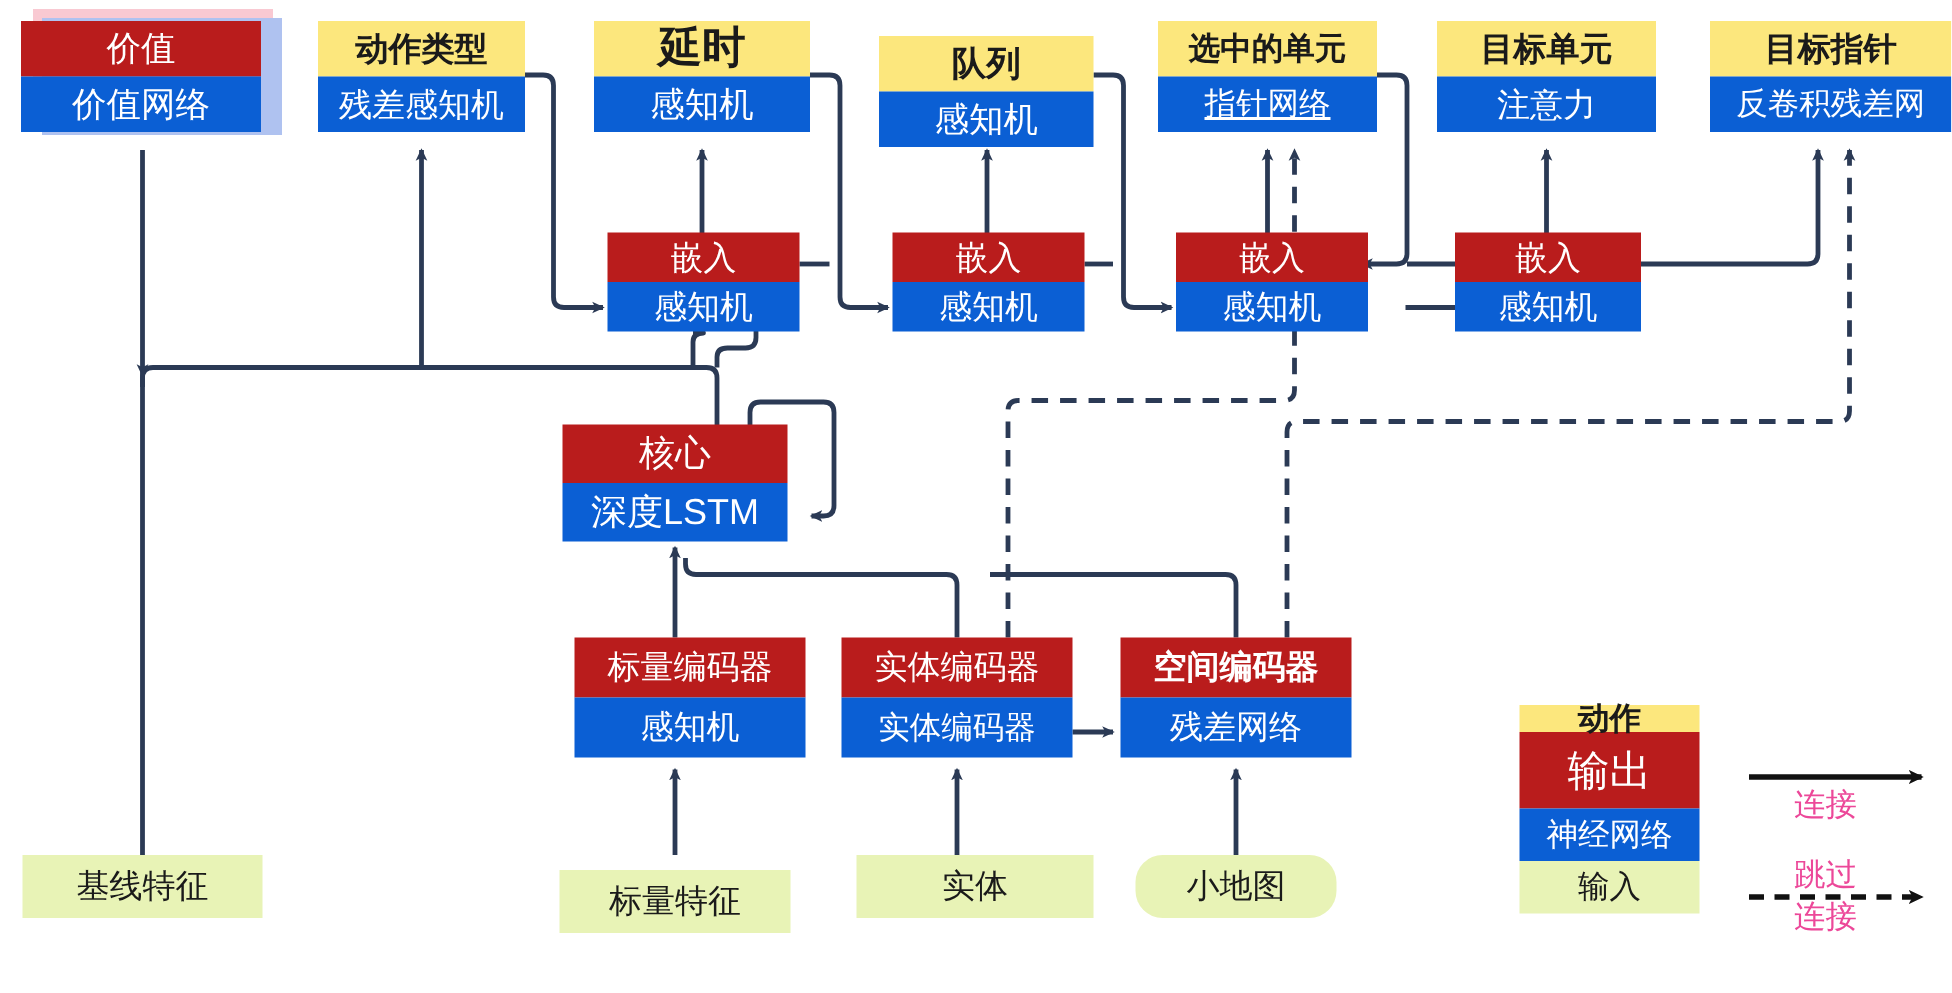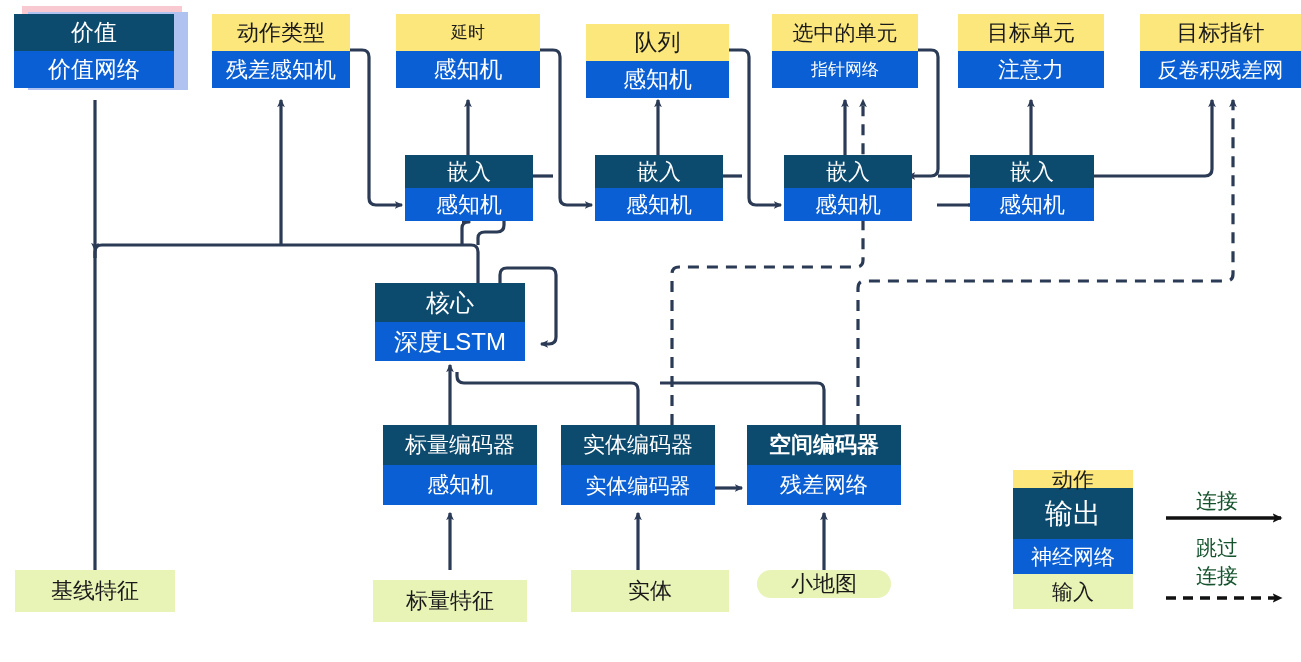--- a/index.html
+++ b/index.html
@@ -3,32 +3,32 @@
 <meta charset="utf-8">
 <style>
   html,body{margin:0;padding:0;background:#ffffff;}
   body{font-family:"Liberation Sans","DejaVu Sans",sans-serif;}
   #stage{position:relative;width:1301px;height:662px;background:#ffffff;overflow:hidden;}
   svg#wires{position:absolute;left:0;top:0;width:1301px;height:662px;}
 
   .node{position:absolute;box-sizing:border-box;display:flex;flex-direction:column;}
   .band{display:flex;align-items:center;justify-content:center;box-sizing:border-box;
         line-height:1;white-space:nowrap;}
-  .band.action{background:#FCE77D;color:#1a1a1a;}
-  .band.output{background:#0c4a6e;color:#ffffff;}
+  .band.action{background:#FCE77D;color:#1a1a1a;font-weight:bold;}
+  .band.output{background:#b91c1c;color:#ffffff;}
   .band.net{background:#0B5FD4;color:#ffffff;}
   .band.input{background:#E8F3B6;color:#1a1a1a;}
 
   .stackshadow{position:absolute;}
   .sh1{background:#F9C9D2;}
   .sh2{background:#AFC2F0;}
 
   .legend{position:absolute;}
   .legend .band{justify-content:center;}
-  .legend-label{position:absolute;white-space:nowrap;color:#14532d;}
+  .legend-label{position:absolute;white-space:nowrap;color:#ec4899;margin-top:35px;}
 </style>
 </head>
 <body>
 
 <div id="stage">
 
   <svg id="wires" viewBox="0 0 1301 662" xmlns="http://www.w3.org/2000/svg">
     <defs>
       <marker id="ah" markerWidth="9" markerHeight="9" refX="7.2" refY="4.5" orient="auto" markerUnits="userSpaceOnUse">
         <path d="M0,0.6 L8.4,4.5 L0,8.4 L2.1,4.5 Z" fill="#2B3A55"></path>
@@ -100,32 +100,32 @@
     <div class="band output" style="height:37px;font-size:23px;">价值</div>
     <div class="band net" style="height:37px;font-size:23px;">价值网络</div>
   </div>
 
   <div class="node" style="left:212px;top:14px;width:138px;height:74px;">
     <div class="band action" style="height:37px;font-size:22px;">动作类型</div>
     <div class="band net" style="height:37px;font-size:22px;">残差感知机</div>
   </div>
 
   <div class="node" style="left:396px;top:14px;width:144px;height:74px;">
-    <div class="band action" style="height:37px;font-size:17px;">延时</div>
+    <div class="band action" style="height:37px;font-size:29px;">延时</div>
     <div class="band net" style="height:37px;font-size:23px;">感知机</div>
   </div>
 
   <div class="node" style="left:586px;top:24px;width:143px;height:74px;">
     <div class="band action" style="height:37px;font-size:23px;">队列</div>
     <div class="band net" style="height:37px;font-size:23px;">感知机</div>
   </div>
 
   <div class="node" style="left:772px;top:14px;width:146px;height:74px;">
     <div class="band action" style="height:37px;font-size:21px;">选中的单元</div>
-    <div class="band net" style="height:37px;font-size:17px;">指针网络</div>
+    <div class="band net" style="height:37px;font-size:21px;text-decoration:underline;">指针网络</div>
   </div>
 
   <div class="node" style="left:958px;top:14px;width:146px;height:74px;">
     <div class="band action" style="height:37px;font-size:22px;">目标单元</div>
     <div class="band net" style="height:37px;font-size:22px;">注意力</div>
   </div>
 
   <div class="node" style="left:1140px;top:14px;width:161px;height:74px;">
     <div class="band action" style="height:37px;font-size:22px;">目标指针</div>
     <div class="band net" style="height:37px;font-size:21px;">反卷积残差网</div>
@@ -177,21 +177,21 @@
 
   <div class="node" style="left:373px;top:580px;width:154px;height:42px;">
     <div class="band input" style="height:42px;font-size:22px;">标量特征</div>
   </div>
 
   <div class="node" style="left:571px;top:570px;width:158px;height:42px;">
     <div class="band input" style="height:42px;font-size:22px;">实体</div>
   </div>
 
   <div class="node" style="left:757px;top:570px;width:134px;height:42px;">
-    <div class="band input" style="height:28px;font-size:22px;border-radius:18px;">小地图</div>
+    <div class="band input" style="height:42px;font-size:22px;border-radius:18px;">小地图</div>
   </div>
 
   <div class="legend" style="left:1013px;top:470px;width:120px;height:140px;">
     <div class="band action" style="height:18px;font-size:21px;">动作</div>
     <div class="band output" style="height:51px;font-size:28px;">输出</div>
     <div class="band net" style="height:35px;font-size:21px;">神经网络</div>
     <div class="band input" style="height:35px;font-size:21px;">输入</div>
   </div>
 
   <div class="legend-label" style="left:1196px;top:487px;font-size:21px;">连接</div>

